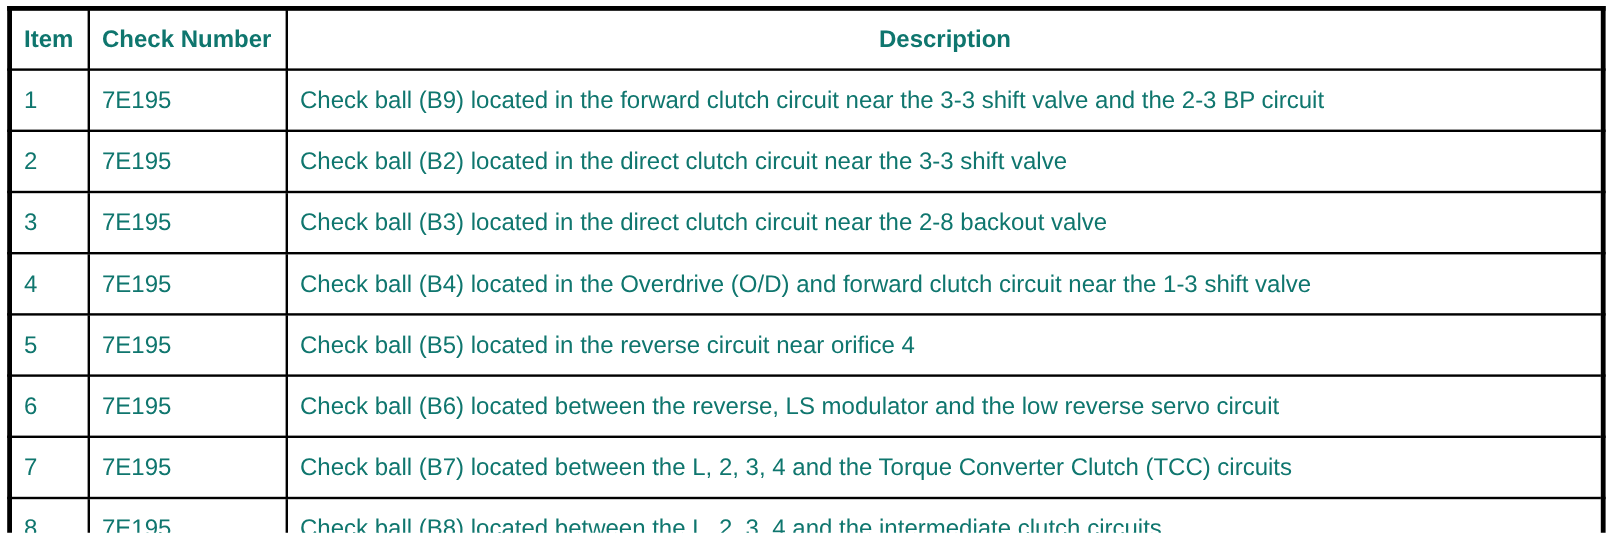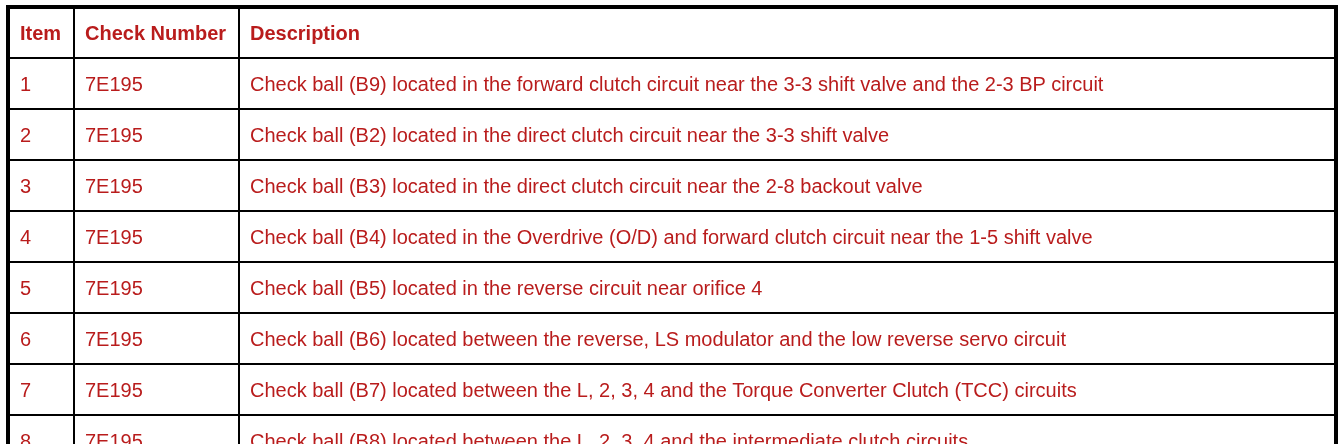--- a/index.html
+++ b/index.html
@@ -18,36 +18,36 @@
   table.parts-table {
     width: 100%;
     height: 100%;
     border-collapse: collapse;
     border: 4px solid #000000;
     table-layout: fixed;
   }
   table.parts-table th,
   table.parts-table td {
     border: 2px solid #000000;
-    color: #b91c1c;
+    color: #0f766e;
     font-size: 20px;
     line-height: 1.1;
     padding: 8px 9px 8px 10px;
     white-space: nowrap;
     overflow: hidden;
     vertical-align: middle;
     background: #ffffff;
   }
   table.parts-table th {
     font-weight: bold;
     text-align: left;
     height: 32px;
   }
   table.parts-table th.col-description {
-    text-align: left;
+    text-align: center;
   }
   table.parts-table td {
     font-weight: normal;
     text-align: left;
     height: 33px;
   }
   col.col-item { width: 66px; }
   col.col-part { width: 165px; }
   col.col-desc { width: auto; }
 </style>
@@ -80,21 +80,21 @@
         <td>Check ball (B2) located in the direct clutch circuit near the 3-3 shift valve</td>
       </tr>
       <tr>
         <td>3</td>
         <td>7E195</td>
         <td>Check ball (B3) located in the direct clutch circuit near the 2-8 backout valve</td>
       </tr>
       <tr>
         <td>4</td>
         <td>7E195</td>
-        <td>Check ball (B4) located in the Overdrive (O/D) and forward clutch circuit near the 1-5 shift valve</td>
+        <td>Check ball (B4) located in the Overdrive (O/D) and forward clutch circuit near the 1-3 shift valve</td>
       </tr>
       <tr>
         <td>5</td>
         <td>7E195</td>
         <td>Check ball (B5) located in the reverse circuit near orifice 4</td>
       </tr>
       <tr>
         <td>6</td>
         <td>7E195</td>
         <td>Check ball (B6) located between the reverse, LS modulator and the low reverse servo circuit</td>

